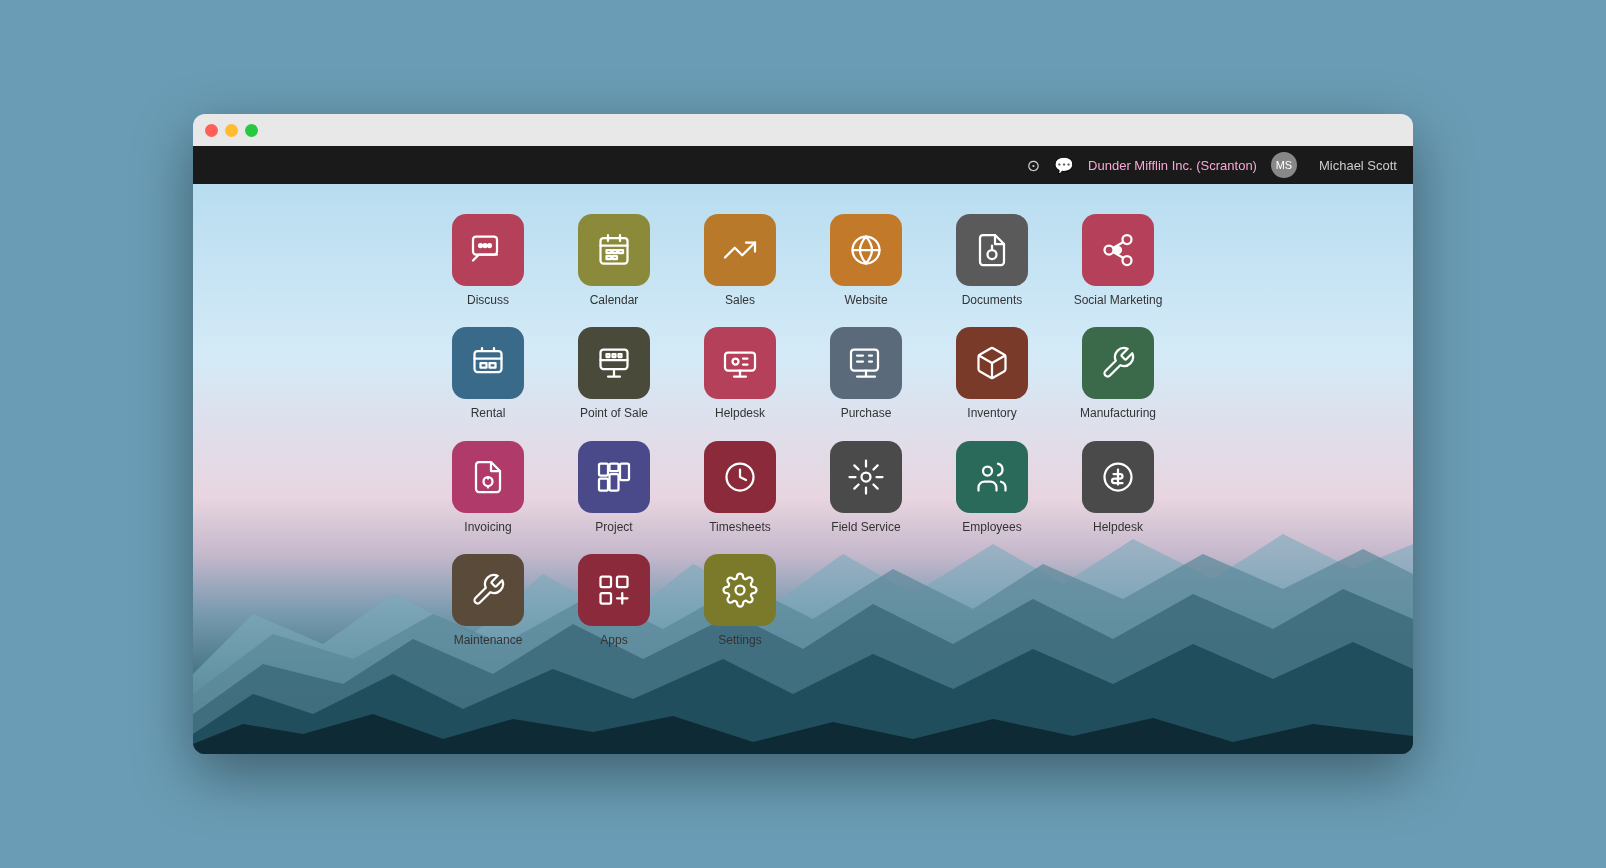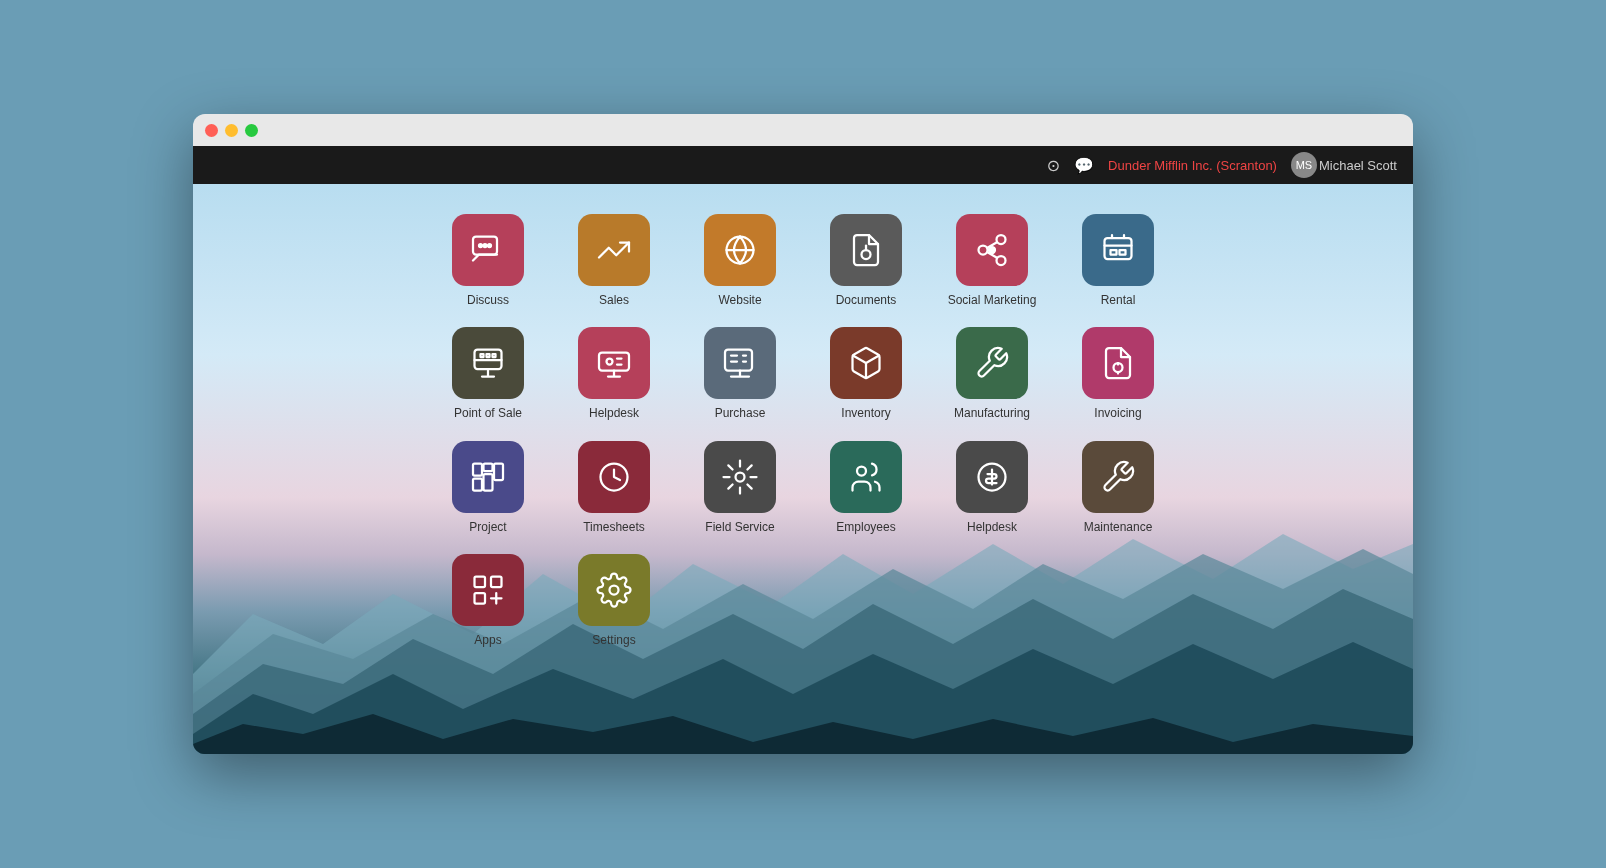--- a/index.html
+++ b/index.html
@@ -54,28 +54,28 @@
       display: flex;
       align-items: center;
       gap: 14px;
     }
     .menu-icon {
       color: #ccc;
       font-size: 16px;
       cursor: pointer;
     }
     .company-name {
-      color: #ef4444;
+      color: #f9a8d4;
       font-size: 13px;
       text-align: right;
     }
     .user-info {
       display: flex;
       align-items: center;
-      gap: 2px;
+      gap: 22px;
       color: #ccc;
       font-size: 13px;
       justify-content: space-between;
     }
     .avatar {
       width: 26px;
       height: 26px;
       border-radius: 50%;
       background: #888;
       display: flex;
@@ -219,20 +219,35 @@
               <rect x="2" y="3" width="16" height="12" rx="2"></rect>
               <path d="M2 19l4-4h12"></path>
               <circle cx="7" cy="9" r="1" fill="white"></circle>
               <circle cx="10" cy="9" r="1" fill="white"></circle>
               <circle cx="13" cy="9" r="1" fill="white"></circle>
             </svg>
           </div>
           <span class="app-label">Discuss</span>
         </div>
         <div class="app-item">
+          <div class="app-icon ic-calendar">
+            <svg viewBox="0 0 24 24">
+              <rect x="3" y="4" width="18" height="17" rx="2"></rect>
+              <path d="M3 9h18"></path>
+              <path d="M8 2v4M16 2v4"></path>
+              <rect x="7" y="12" width="3" height="2"></rect>
+              <rect x="11" y="12" width="3" height="2"></rect>
+              <rect x="15" y="12" width="3" height="2"></rect>
+              <rect x="7" y="16" width="3" height="2"></rect>
+              <rect x="11" y="16" width="3" height="2"></rect>
+            </svg>
+          </div>
+          <span class="app-label">Calendar</span>
+        </div>
+        <div class="app-item">
           <div class="app-icon ic-sales">
             <svg viewBox="0 0 24 24">
               <polyline points="22 7 13.5 15.5 8.5 10.5 2 17"></polyline>
               <polyline points="16 7 22 7 22 13"></polyline>
             </svg>
           </div>
           <span class="app-label">Sales</span>
         </div>
         <div class="app-item">
           <div class="app-icon ic-website">

